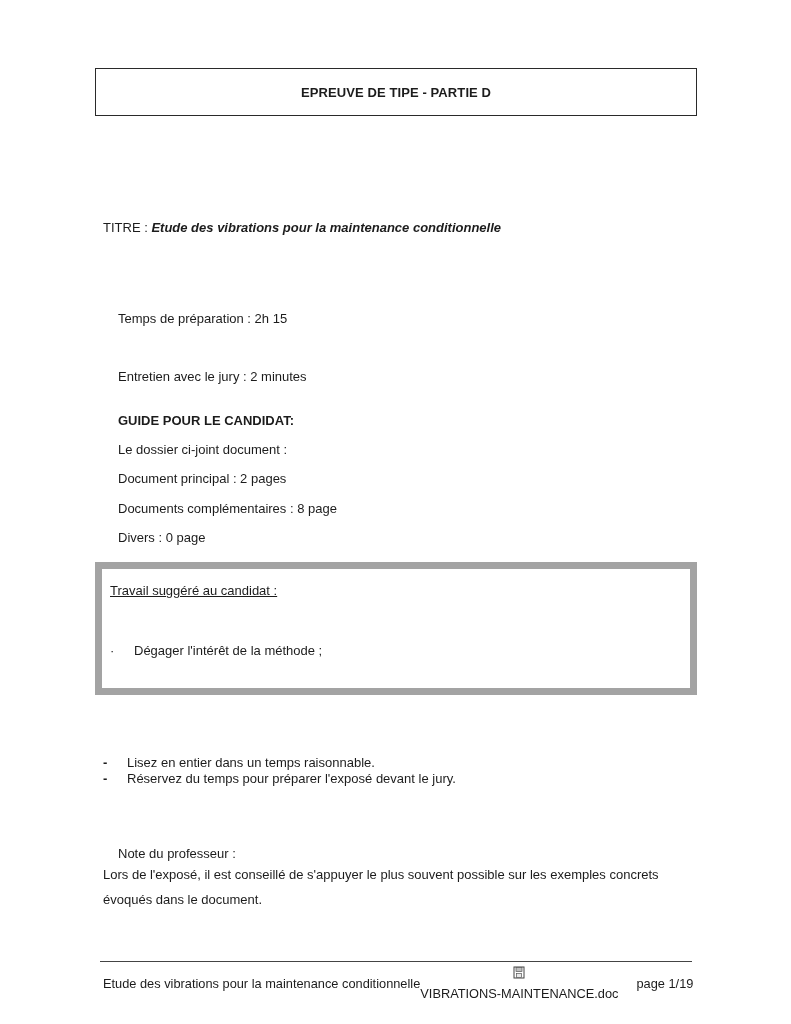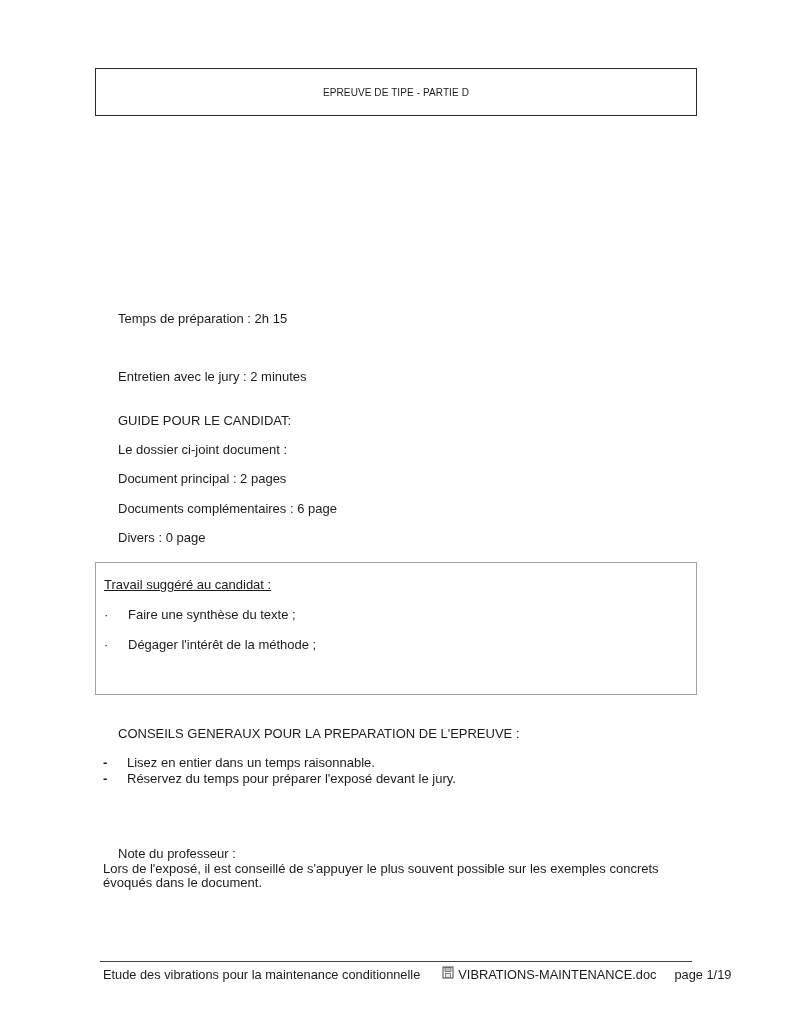--- a/index.html
+++ b/index.html
@@ -14,95 +14,94 @@
     color: #1c1c1c;
     overflow: hidden;
   }
   .abs { position: absolute; }
 
   .header-box {
     left: 95px; top: 68px; width: 602px; height: 48px;
     border: 1px solid #2a2a2a;
     display: flex; align-items: center; justify-content: center;
   }
-  .header-box .title { font-weight: normal; font-size: 10px; letter-spacing: 0.1px; }
+  .header-box .title { font-weight: bold; font-size: 13px; letter-spacing: 0.1px; }
 
   .titre-line { left: 103px; top: 220px; }
   .titre-line .value { font-weight: bold; font-style: italic; }
 
   .para { left: 118px; white-space: nowrap; }
 
-  .bold-heading { font-weight: normal; }
+  .bold-heading { font-weight: bold; }
 
   .work-box {
     left: 95px; top: 562px; width: 602px; height: 133px;
-    border: 1px solid #a3a3a3;
+    border: 7px solid #a3a3a3;
   }
   .work-heading {
     position: absolute; left: 8px; top: 14px;
     text-decoration: underline;
   }
   .bullet-row { position: absolute; left: 8px; width: 580px; }
   .bullet-row .bullet { display: inline-block; width: 24px; }
 
   .dash-row { left: 103px; }
   .dash-row .dash { display: inline-block; width: 24px; font-weight: bold; }
 
   .note-body {
     left: 103px; top: 862px; width: 558px;
-    line-height: 14px; white-space: normal;
+    line-height: 25px; white-space: normal;
   }
 
   .footer-rule {
     left: 100px; top: 961px; width: 592px; height: 0;
     border-top: 1px solid #444444;
   }
   .footer {
     left: 103px; top: 966px; width: 586px;
     display: flex; align-items: center;
     font-size: 12.8px;
   }
   .footer .f-left { white-space: nowrap; }
   .footer .f-mid {
     display: flex; align-items: center; gap: 4px;
-    margin-left: 22px; white-space: nowrap;
+    white-space: nowrap; flex-direction: column;
   }
   .footer .f-right { margin-left: 18px; white-space: nowrap; }
   .doc-icon-svg { display: inline-block; vertical-align: -1px; }
 </style>
 </head>
 <body>
 
 <div class="page">
 
   <div class="abs header-box">
     <span class="title">EPREUVE DE TIPE - PARTIE D</span>
   </div>
 
+  <div class="abs titre-line">
+    <span>TITRE : </span><span class="value">Etude des vibrations pour la maintenance conditionnelle</span>
+  </div>
 
   <div class="abs para" style="top:311px">Temps de préparation : 2h 15</div>
   <div class="abs para" style="top:369px">Entretien avec le jury : 2 minutes</div>
 
   <div class="abs para bold-heading" style="top:413px">GUIDE POUR LE CANDIDAT:</div>
   <div class="abs para" style="top:442px">Le dossier ci-joint document :</div>
   <div class="abs para" style="top:471px">Document principal : 2 pages</div>
-  <div class="abs para" style="top:501px">Documents complémentaires : 6 page</div>
+  <div class="abs para" style="top:501px">Documents complémentaires : 8 page</div>
   <div class="abs para" style="top:530px">Divers : 0 page</div>
 
   <div class="abs work-box">
     <div class="work-heading">Travail suggéré au candidat :</div>
-    <div class="bullet-row" style="top:44px">
-      <span class="bullet">·</span><span>Faire une synthèse du texte ;</span>
-    </div>
     <div class="bullet-row" style="top:74px">
       <span class="bullet">·</span><span>Dégager l'intérêt de la méthode ;</span>
     </div>
   </div>
 
-  <div class="abs para bold-heading" style="top:726px">CONSEILS GENERAUX POUR LA PREPARATION DE L'EPREUVE :</div>
   <div class="abs para dash-row" style="top:771px">
     <span class="dash">-</span><span>Réservez du temps pour préparer l'exposé devant le jury.</span>
   </div>
   <div class="abs para dash-row" style="top:755px">
     <span class="dash">-</span><span>Lisez en entier dans un temps raisonnable.</span>
   </div>
 
   <div class="abs para" style="top:846px">Note du professeur :</div>
   <div class="abs note-body">Lors de l'exposé, il est conseillé de s'appuyer le plus souvent possible sur les exemples concrets évoqués dans le document.</div>
 

